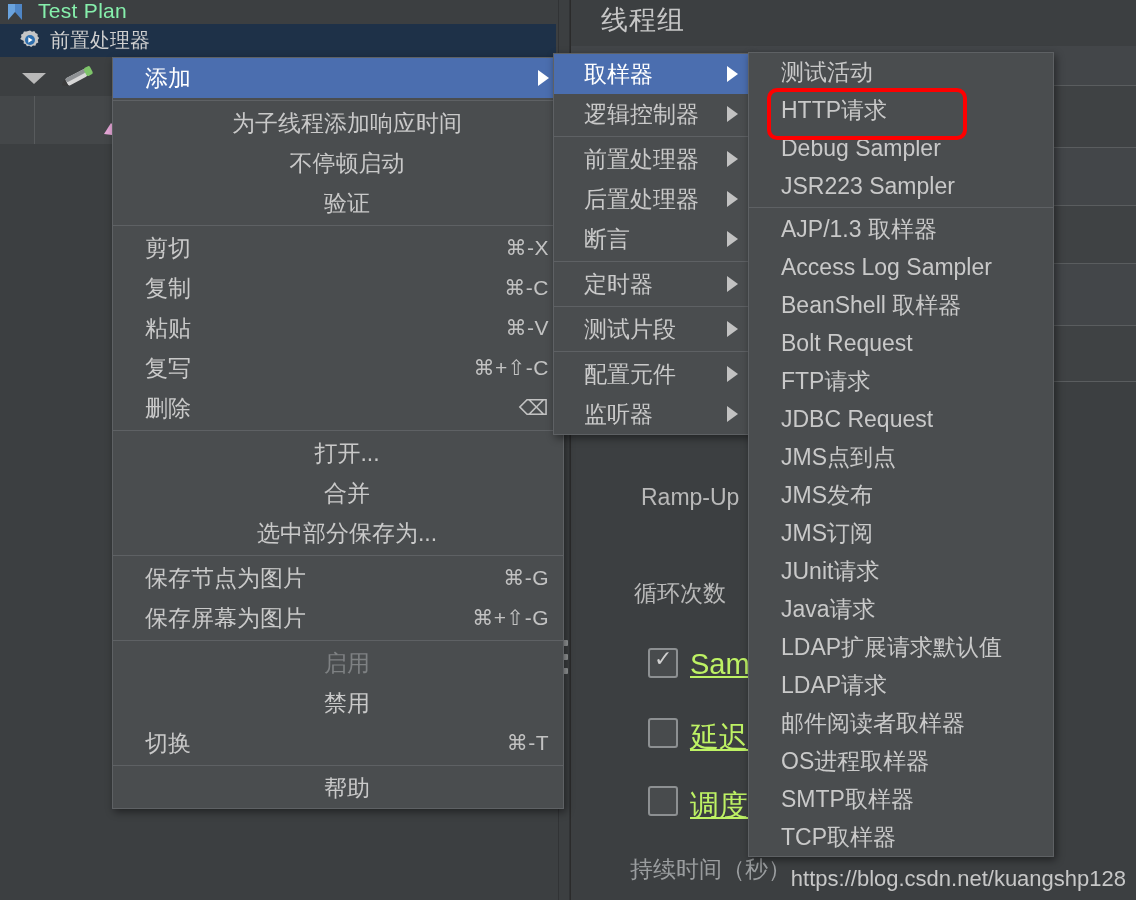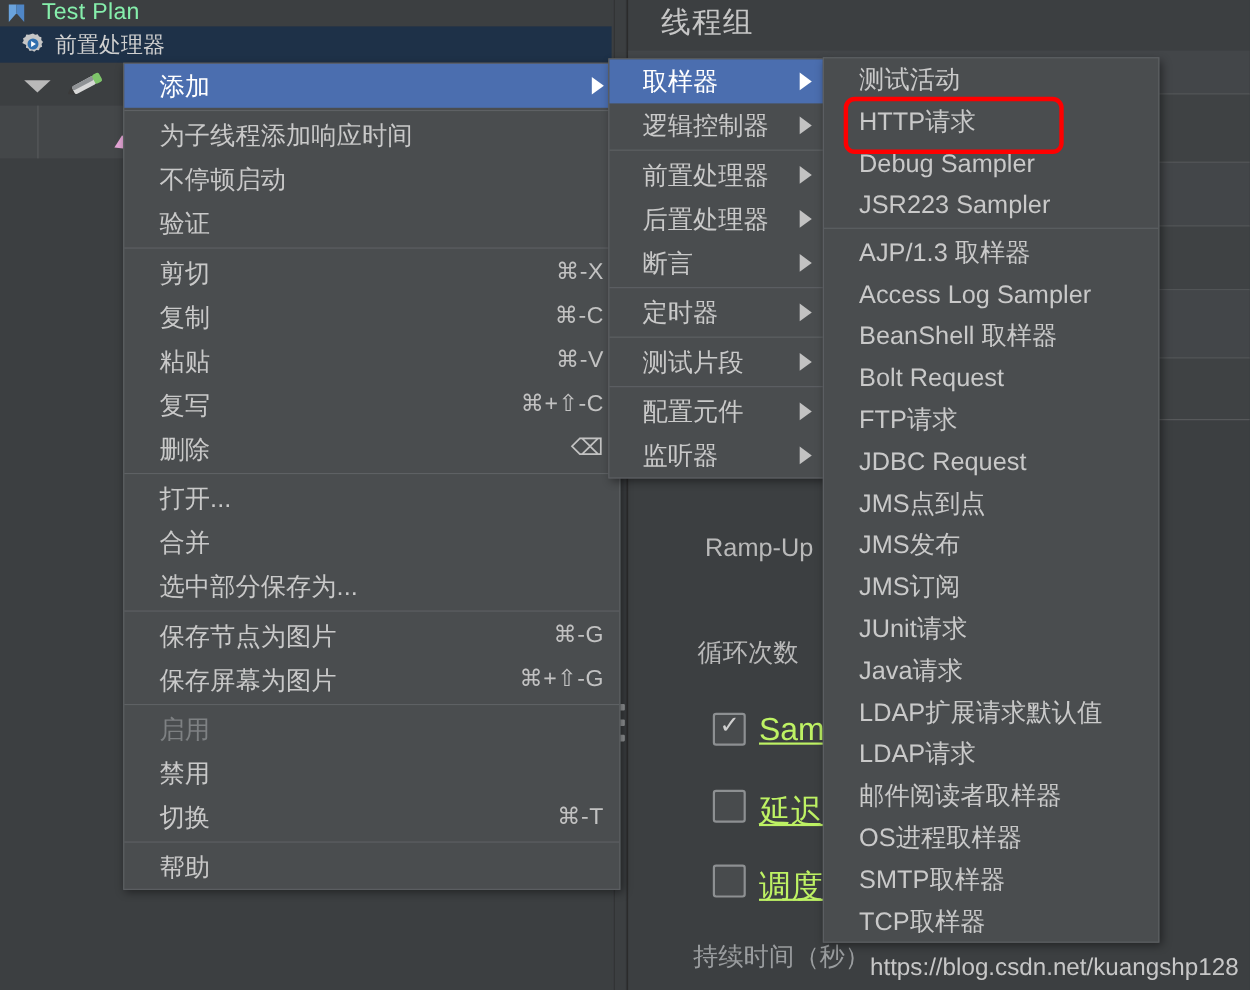--- a/index.html
+++ b/index.html
@@ -61,21 +61,21 @@
   .menu .mi.sel{background:#4b6eaf;color:#ffffff;}
   .menu .mi.disabled{color:#7e8183;}
   .menu .mi .lab{flex:0 0 auto;}
   .menu .mi .accel{margin-left:auto;padding-left:34px;font-size:21px;color:#c2c2c2;letter-spacing:.5px;}
   .menu .sep{height:1px;background:#5e6164;margin:2px 0;}
   .menu .arrow{margin-left:auto;width:0;height:0;
      border-top:8px solid transparent;border-bottom:8px solid transparent;border-left:11px solid #c2c2c2;}
   .menu .mi.sel .arrow{border-left-color:#ffffff;}
 
   #menu-context{left:112px;top:57px;width:450px;}
-  #menu-context .mi{padding-left:32px;}
+  #menu-context .mi{padding-left:32px;justify-content:center;}
   #menu-add{left:553px;top:53px;width:196px;}
   #menu-add .mi{padding-left:30px;padding-right:12px;}
   #menu-sampler{left:748px;top:52px;width:304px;}
   #menu-sampler .mi{padding-left:32px;height:38px;line-height:38px;font-size:23px;}
 
   .redbox{position:absolute;left:767px;top:88px;width:192px;height:44px;
      border:4px solid #fe0000;border-radius:10px;z-index:60;pointer-events:none;}
 </style>
 </head>
 <body>

